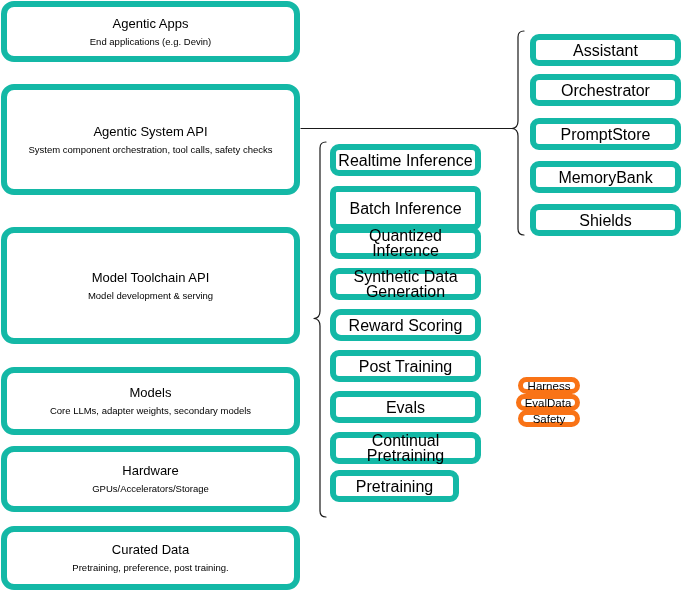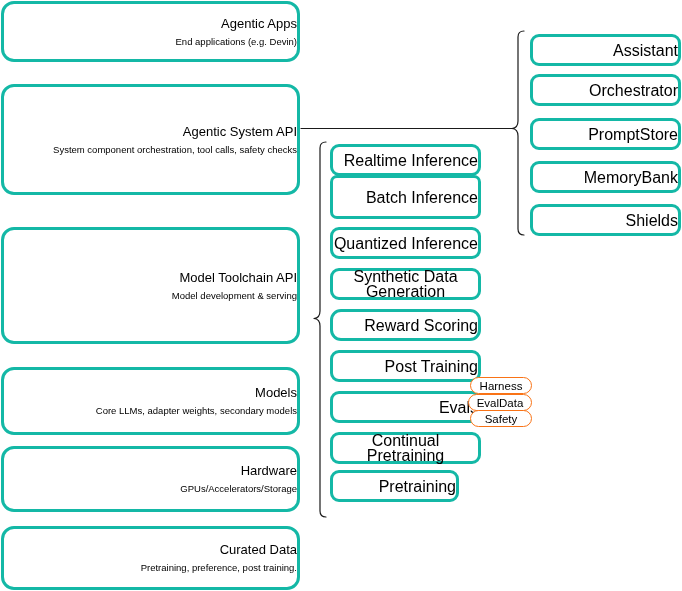--- a/index.html
+++ b/index.html
@@ -14,25 +14,25 @@
   #canvas {
     position: relative;
     width: 682px;
     height: 591px;
     overflow: hidden;
     background: #ffffff;
   }
   .node {
     position: absolute;
     box-sizing: border-box;
-    border: 3px solid #14b8a6;
+    border: 6px solid #14b8a6;
     background: #ffffff;
     display: flex;
     flex-direction: column;
-    align-items: flex-end;
+    align-items: center;
     justify-content: center;
     text-align: center;
   }
   
   .layer {
     border-radius: 13px;
   }
   .layer .title {
     font-size: 13px;
     line-height: 16px;
@@ -47,30 +47,31 @@
   
   .cap {
     border-radius: 9px;
     font-size: 16px;
     line-height: 15px;
   }
   
   .pill {
     position: absolute;
     box-sizing: border-box;
-    border: 1px solid #f97316;
+    border: 5px solid #f97316;
     background: #ffffff;
     border-radius: 999px;
     font-size: 11.5px;
     line-height: 14px;
     display: flex;
     align-items: center;
     justify-content: center;
     text-align: center;
     z-index: 5;
+    margin-left: 48px;
   }
   
   #wires {
     position: absolute;
     left: 0;
     top: 0;
     width: 682px;
     height: 591px;
     pointer-events: none;
     z-index: 1;
@@ -119,21 +120,21 @@
   </div>
 
   <div class="node layer" style="left:1px; top:526px; width:299px; height:64px;">
     <div class="title">Curated Data</div>
     <div class="subtitle">Pretraining, preference, post training.</div>
   </div>
 
   <div class="node cap" style="left:330px; top:144px; width:151px; height:32px;">
     <span>Realtime Inference</span>
   </div>
-  <div class="node cap" style="left:330px; top:175px; width:151px; height:44px;border-radius:7px;">
+  <div class="node cap" style="left:330px; top:186px; width:151px; height:44px;border-radius:7px;">
     <span>Batch Inference</span>
   </div>
   <div class="node cap" style="left:330px; top:268px; width:151px; height:32px;">
     <span>Synthetic Data Generation</span>
   </div>
   <div class="node cap" style="left:330px; top:227px; width:151px; height:32px;">
     <span>Quantized Inference</span>
   </div>
   <div class="node cap" style="left:330px; top:309px; width:151px; height:32px;border-radius:11px;">
     <span>Reward Scoring</span>

